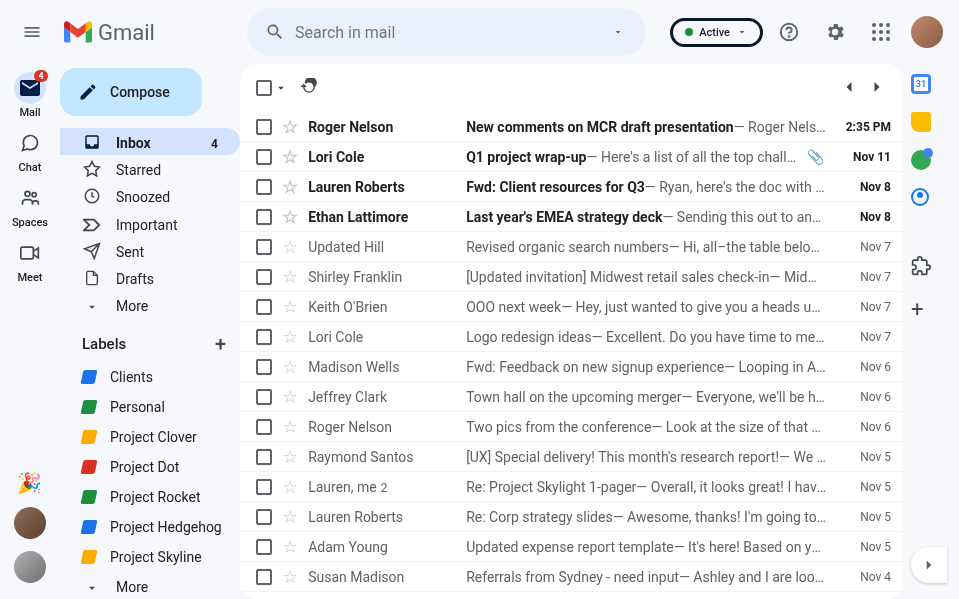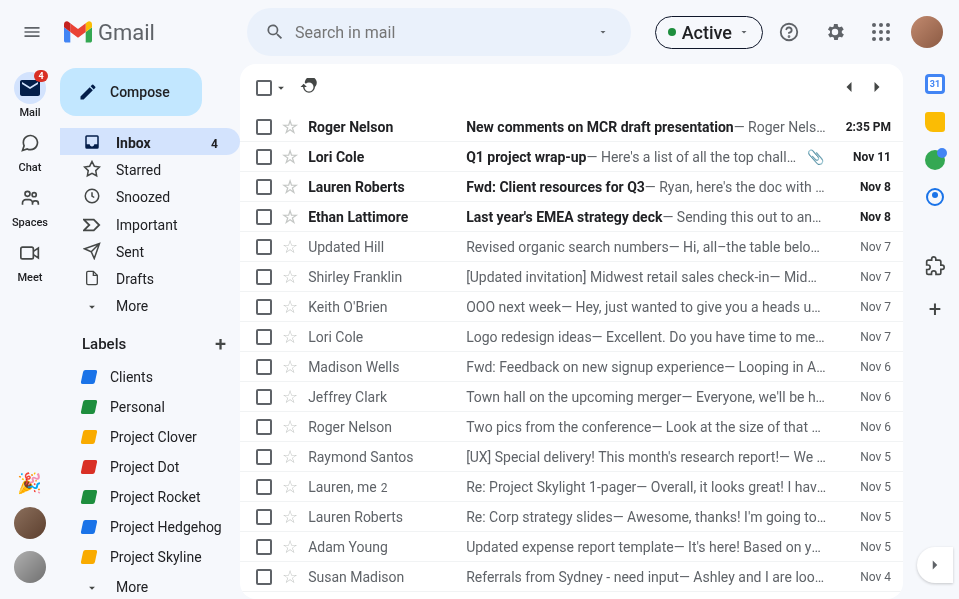--- a/index.html
+++ b/index.html
@@ -9,21 +9,21 @@
 
 .header{display:flex;align-items:center;height:64px;padding:8px;gap:8px}
 .menu-btn{width:48px;height:48px;display:flex;align-items:center;justify-content:center;border-radius:50%;cursor:pointer}
 .logo-wrap{display:flex;align-items:center;gap:6px;font-size:22px;color:#5f6368;min-width:175px}
 .logo-wrap svg{width:28px;height:28px}
 .search-bar{flex:1;background:#eaf1fb;border-radius:28px;height:48px;display:flex;align-items:center;padding:0 8px;max-width:720px;margin-left:0}
 .search-bar .srch-icon{width:40px;display:flex;justify-content:center;color:#5f6368}
 .search-bar input{border:none;background:transparent;outline:none;flex:1;font-size:16px;color:#5f6368}
 .search-bar .toggle-adv{width:40px;display:flex;justify-content:center;color:#5f6368}
 .hdr-right{display:flex;align-items:center;gap:6px;padding-right:8px;margin-left:16px}
-.active-pill{display:flex;align-items:center;gap:6px;padding:5px 12px;border:1px solid #0f172a;border-radius:18px;font-size:18px;font-weight:500}
+.active-pill{display:flex;align-items:center;gap:6px;padding:5px 12px;border:3px solid #0f172a;border-radius:18px;font-size:11px;font-weight:500}
 .active-pill .dot{width:8px;height:8px;background:#1e8e3e;border-radius:50%}
 .hdr-icon{width:40px;height:40px;display:flex;align-items:center;justify-content:center;color:#5f6368;cursor:pointer;border-radius:50%}
 .avatar{width:32px;height:32px;border-radius:50%;background:linear-gradient(135deg,#c28a6f,#8b5a43);margin-left:4px}
 
 
 .body{display:flex;flex:1;min-height:0}
 
 
 .rail{width:60px;display:flex;flex-direction:column;align-items:center;padding-top:6px;gap:4px}
 .rail-item{width:56px;display:flex;flex-direction:column;align-items:center;gap:2px;cursor:pointer;padding:2px 0}
@@ -61,21 +61,21 @@
 .email-row.unread .snip{font-weight:400}
 .subject-wrap{flex:1;display:flex;min-width:0;white-space:nowrap;overflow:hidden;text-overflow:ellipsis}
 .subj{flex-shrink:0}
 .snip{color:#5f6368;overflow:hidden;text-overflow:ellipsis}
 .date{width:54px;text-align:right;font-size:12px;flex-shrink:0;color:#5f6368}
 .email-row.unread .date{font-weight:700;color:#202124}
 .attach-ic{color:#5f6368;font-size:14px;margin-right:2px}
 .thread-count{color:#5f6368;font-weight:400;font-size:12px;margin-left:4px}
 
 
-.sidepanel{width:48px;display:flex;flex-direction:column;align-items:center;padding-top:10px;gap:18px}
+.sidepanel{width:48px;display:flex;flex-direction:column;align-items:flex-start;padding-top:10px;gap:18px}
 .sp-ic{width:20px;height:20px;border-radius:4px}
 .sp-expand{margin-top:auto;margin-bottom:16px;width:36px;height:36px;border-radius:50% 0 0 50%;background:#fff;box-shadow:0 1px 3px rgba(0,0,0,.2);display:flex;align-items:center;justify-content:center;color:#5f6368}
 
 .chk-empty{width:16px;height:16px;border:2px solid #5f6368;border-radius:2px}
 </style>
 </head>
 <body>
 
 <div class="app">
 

